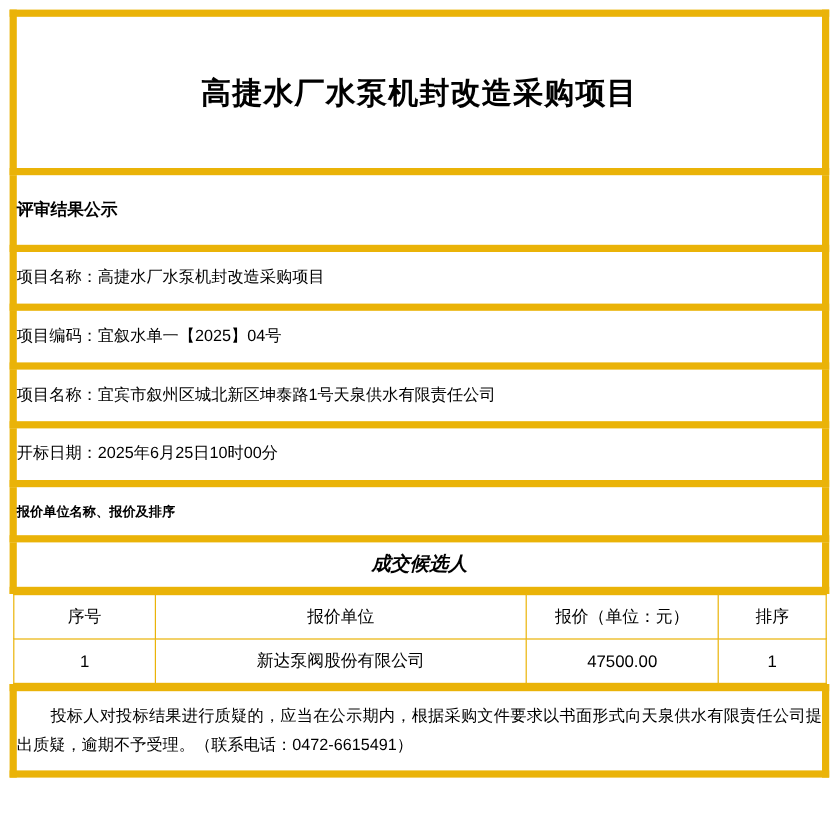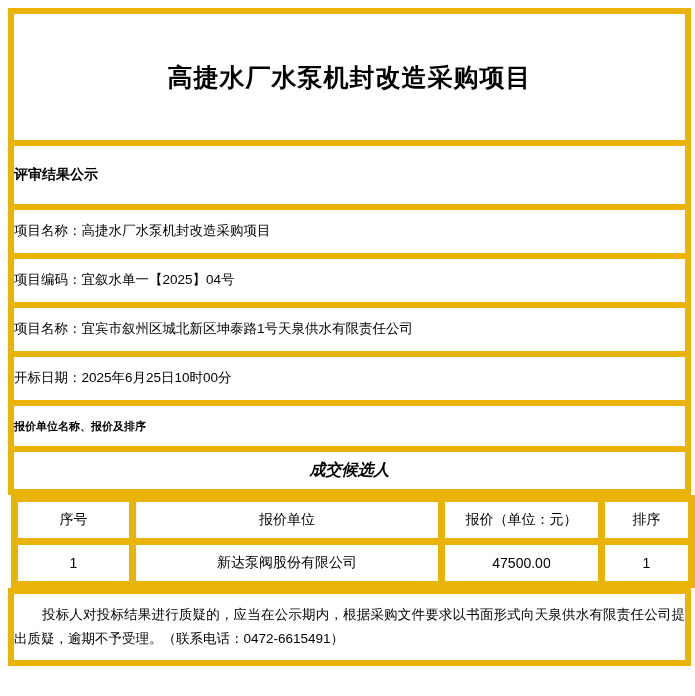--- a/index.html
+++ b/index.html
@@ -74,21 +74,21 @@
     font-weight: bold;
     font-family: "Liberation Serif", serif;
     font-style: italic;
   }
   .inner-table {
     width: 100%;
     border-collapse: collapse;
     table-layout: fixed;
   }
   .inner-table td {
-    border: 7px solid #eab308;
+    border: 1px solid #eab308;
     font-size: 14px;
     text-align: center;
     height: 36px;
     padding: 0 4px;
     margin-top: 12px;
   }
   .inner-table td.hdr {
     font-weight: normal;
     font-size: 14px;
   }

